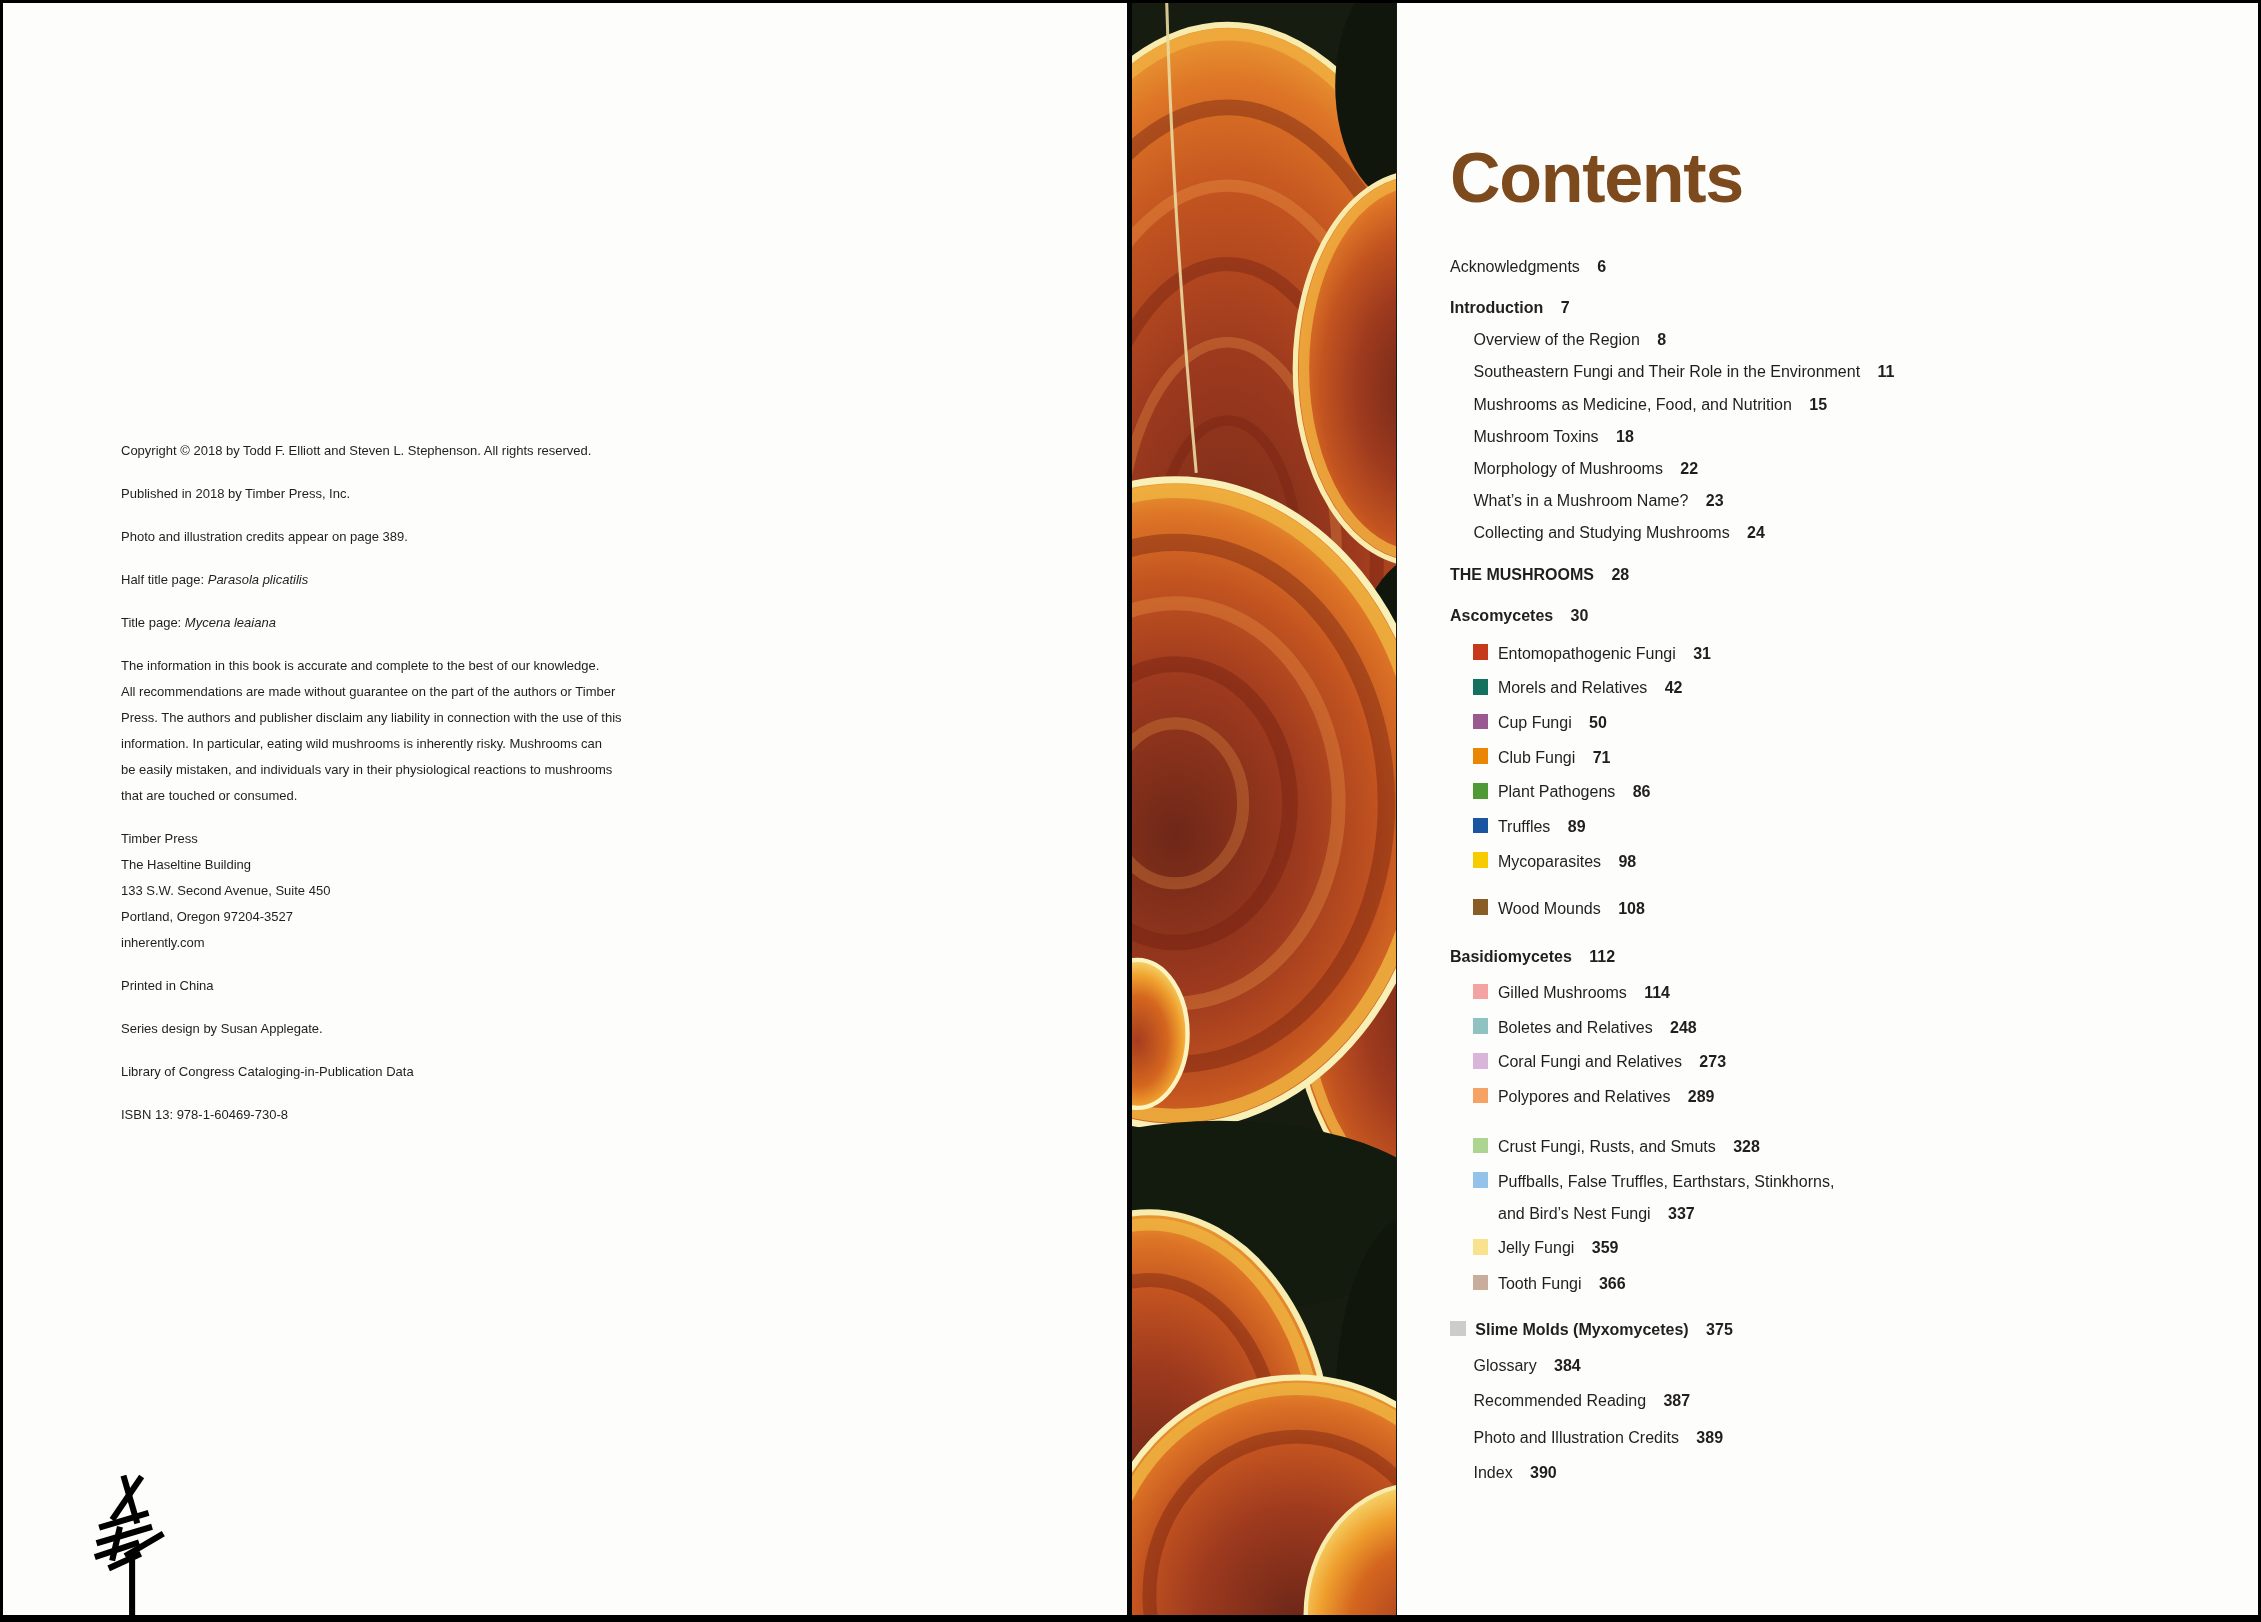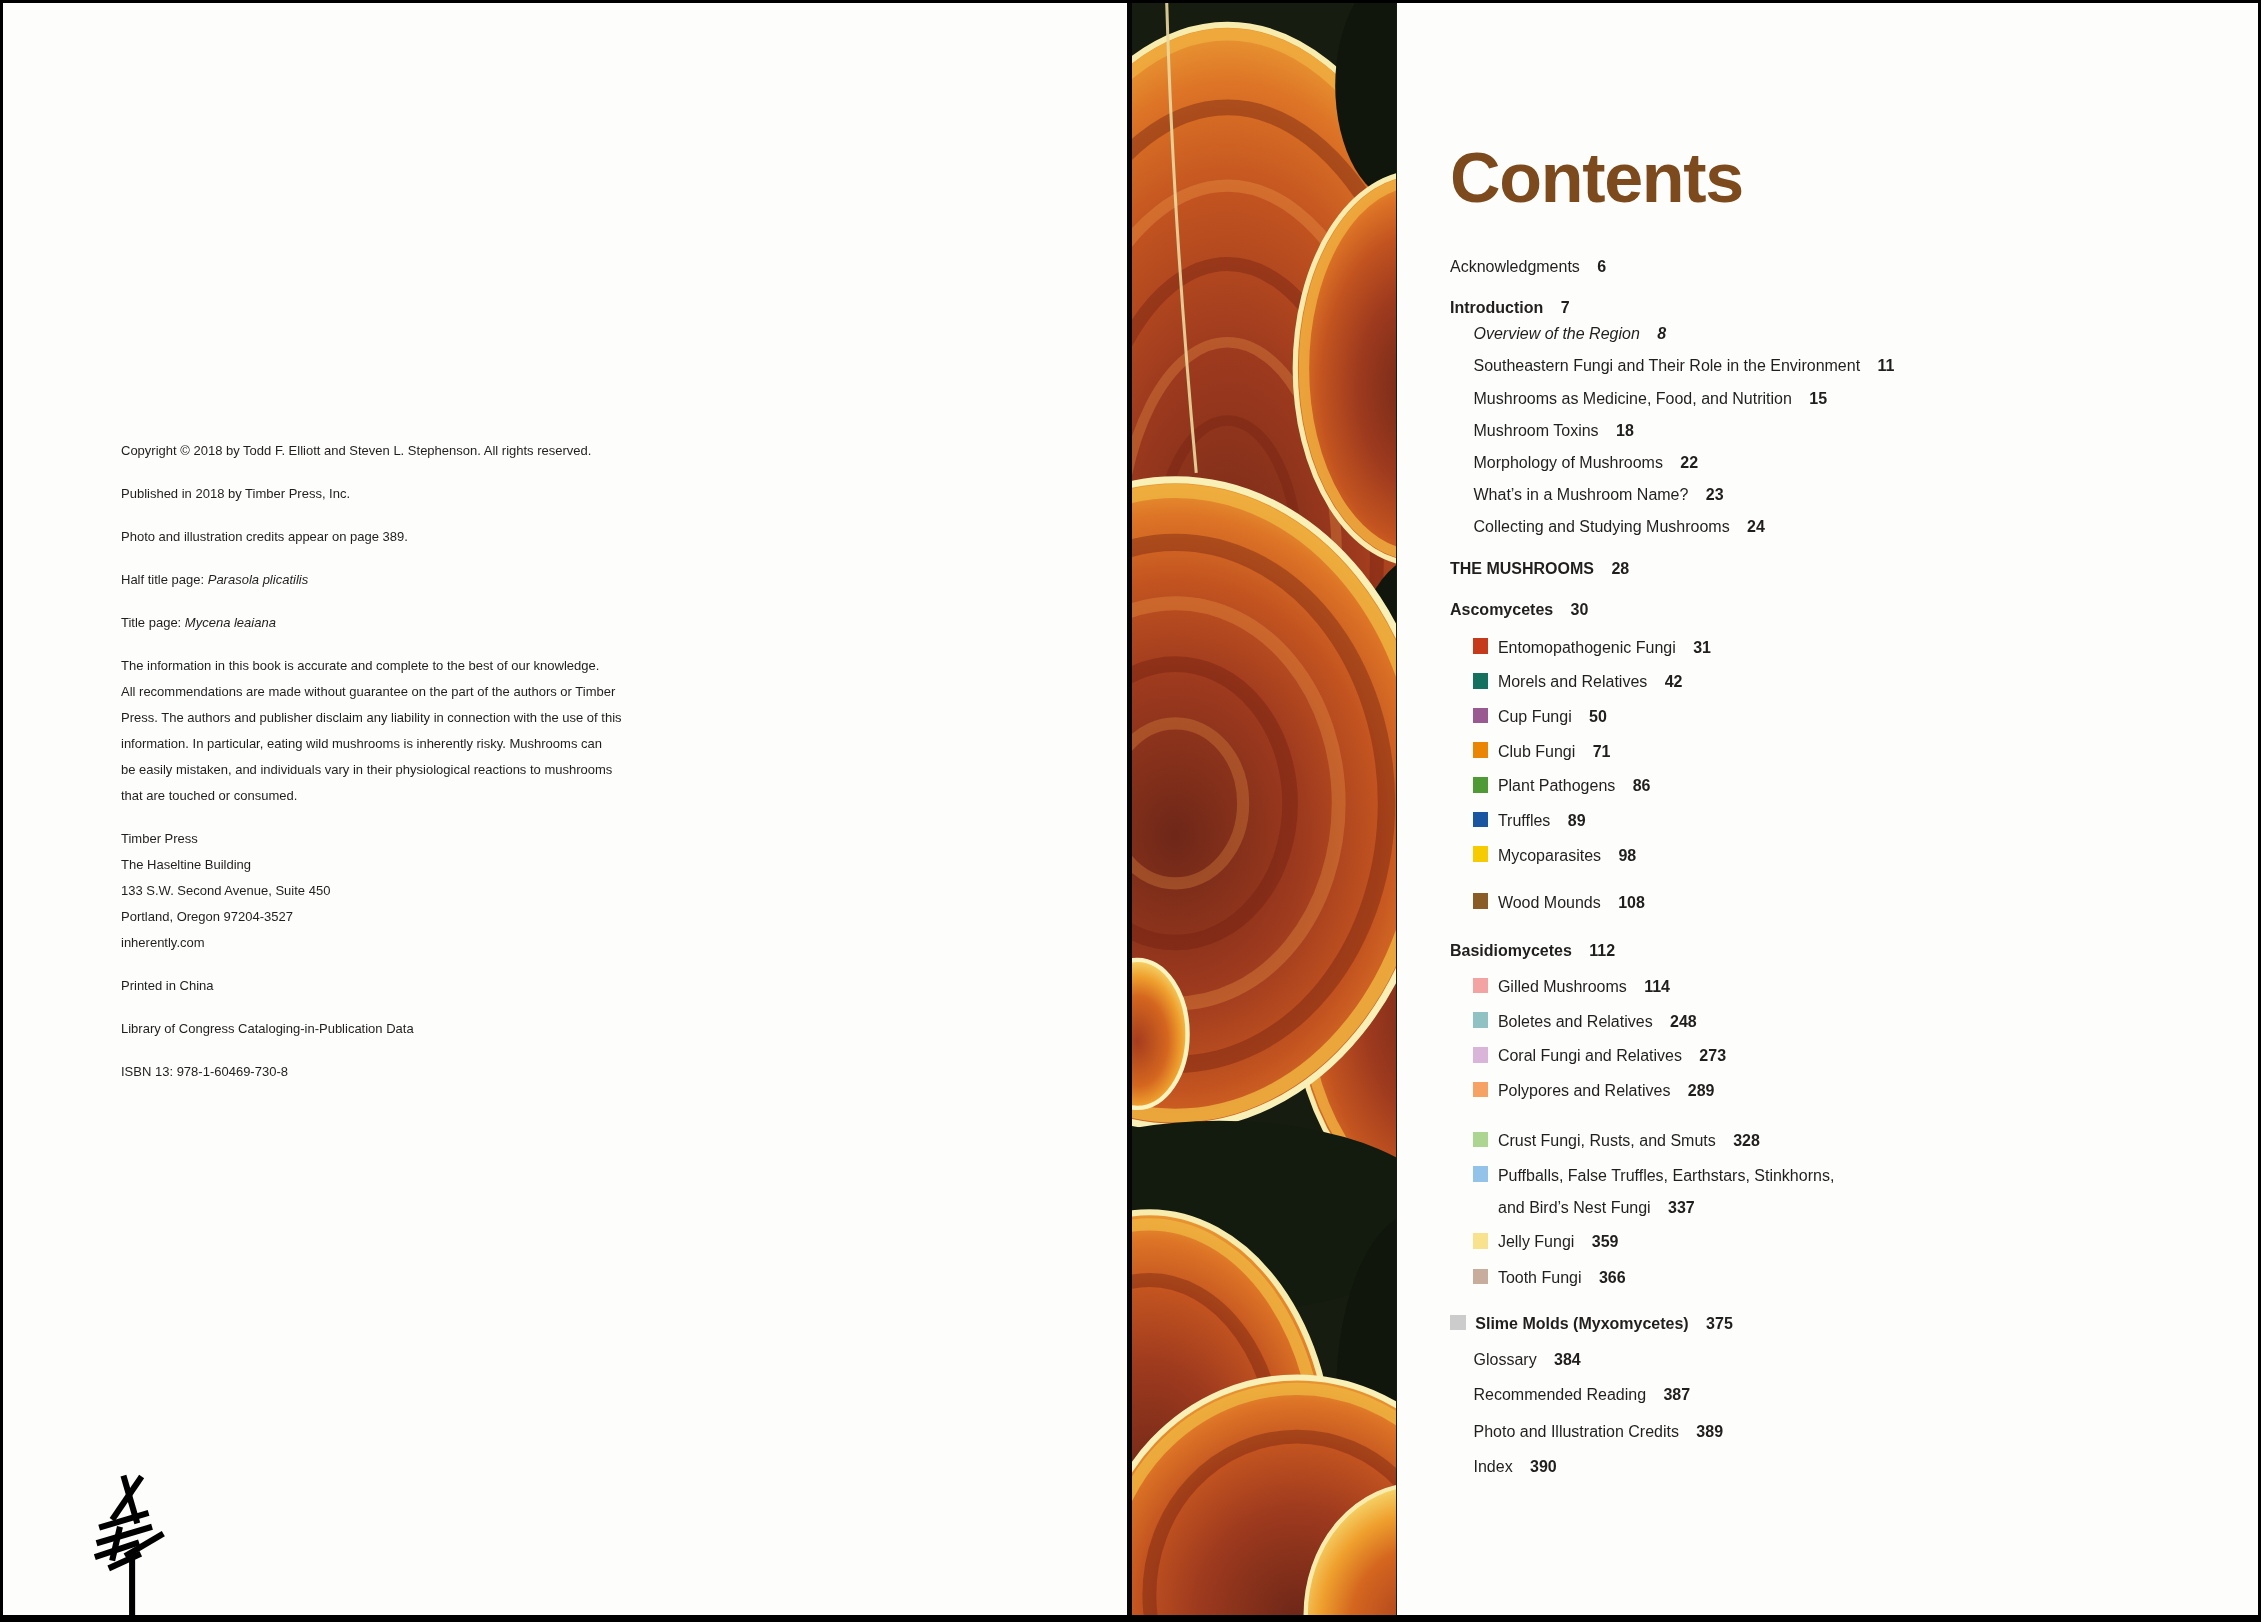--- a/index.html
+++ b/index.html
@@ -61,20 +61,23 @@
         <div class="line">Timber Press</div>
         <div class="line">The Haseltine Building</div>
         <div class="line">133 S.W. Second Avenue, Suite 450</div>
         <div class="line">Portland, Oregon 97204-3527</div>
         <div class="line">inherently.com</div>
       </div>
       <div class="para">
         <div class="line">Printed in China</div>
       </div>
       <div class="para">
+        <div class="line">Series design by Susan Applegate.</div>
+      </div>
+      <div class="para">
         <div class="line">Library of Congress Cataloging-in-Publication Data</div>
       </div>
       <div class="para">
         <div class="line">ISBN 13: 978-1-60469-730-8</div>
       </div>
     </div>
 
   <div class="logo">
     <svg width="87" height="150" viewBox="0 0 100 173">
       <g stroke="#000" stroke-width="7" fill="none">
@@ -160,21 +163,21 @@
       </g>
 
       <ellipse cx="330" cy="1853" rx="130" ry="150" fill="url(#capY)" stroke="#f7ecae" stroke-width="5"></ellipse>
     </svg>
   </div>
 
   <div class="toc-title">Contents</div>
   <div class="toc">
       <div class="row plain" style="margin-top: 0px;"><span class="label">Acknowledgments</span><span class="pg">6</span></div>
       <div class="row bold" style="margin-top: 15px;"><span class="label">Introduction</span><span class="pg">7</span></div>
-      <div class="row sub" style=" font-style: italic;"><span class="label">Overview of the Region</span><span class="pg">8</span></div>
+      <div class="row sub" style="margin-top: 6px;"><span class="label">Overview of the Region</span><span class="pg">8</span></div>
       <div class="row sub" style="margin-top: 6px;"><span class="label">Southeastern Fungi and Their Role in the Environment</span><span class="pg">11</span></div>
       <div class="row sub" style="margin-top: 7px;"><span class="label">Mushrooms as Medicine, Food, and Nutrition</span><span class="pg">15</span></div>
       <div class="row sub" style="margin-top: 6px;"><span class="label">Mushroom Toxins</span><span class="pg">18</span></div>
       <div class="row sub" style="margin-top: 6px;"><span class="label">Morphology of Mushrooms</span><span class="pg">22</span></div>
       <div class="row sub" style="margin-top: 6px;"><span class="label">What’s in a Mushroom Name?</span><span class="pg">23</span></div>
       <div class="row sub" style="margin-top: 6px;"><span class="label">Collecting and Studying Mushrooms</span><span class="pg">24</span></div>
       <div class="row bold" style="margin-top: 15.7px;"><span class="label">THE MUSHROOMS</span><span class="pg">28</span></div>
       <div class="row bold" style="margin-top: 15px;"><span class="label">Ascomycetes</span><span class="pg">30</span></div>
       <div class="row square" style="margin-top: 12px;"><span class="sq" style="background: rgb(196, 58, 27);"></span><span class="label">Entomopathogenic Fungi</span><span class="pg">31</span></div>
       <div class="row square" style="margin-top: 8.7px;"><span class="sq" style="background: rgb(20, 112, 95);"></span><span class="label">Morels and Relatives</span><span class="pg">42</span></div>

